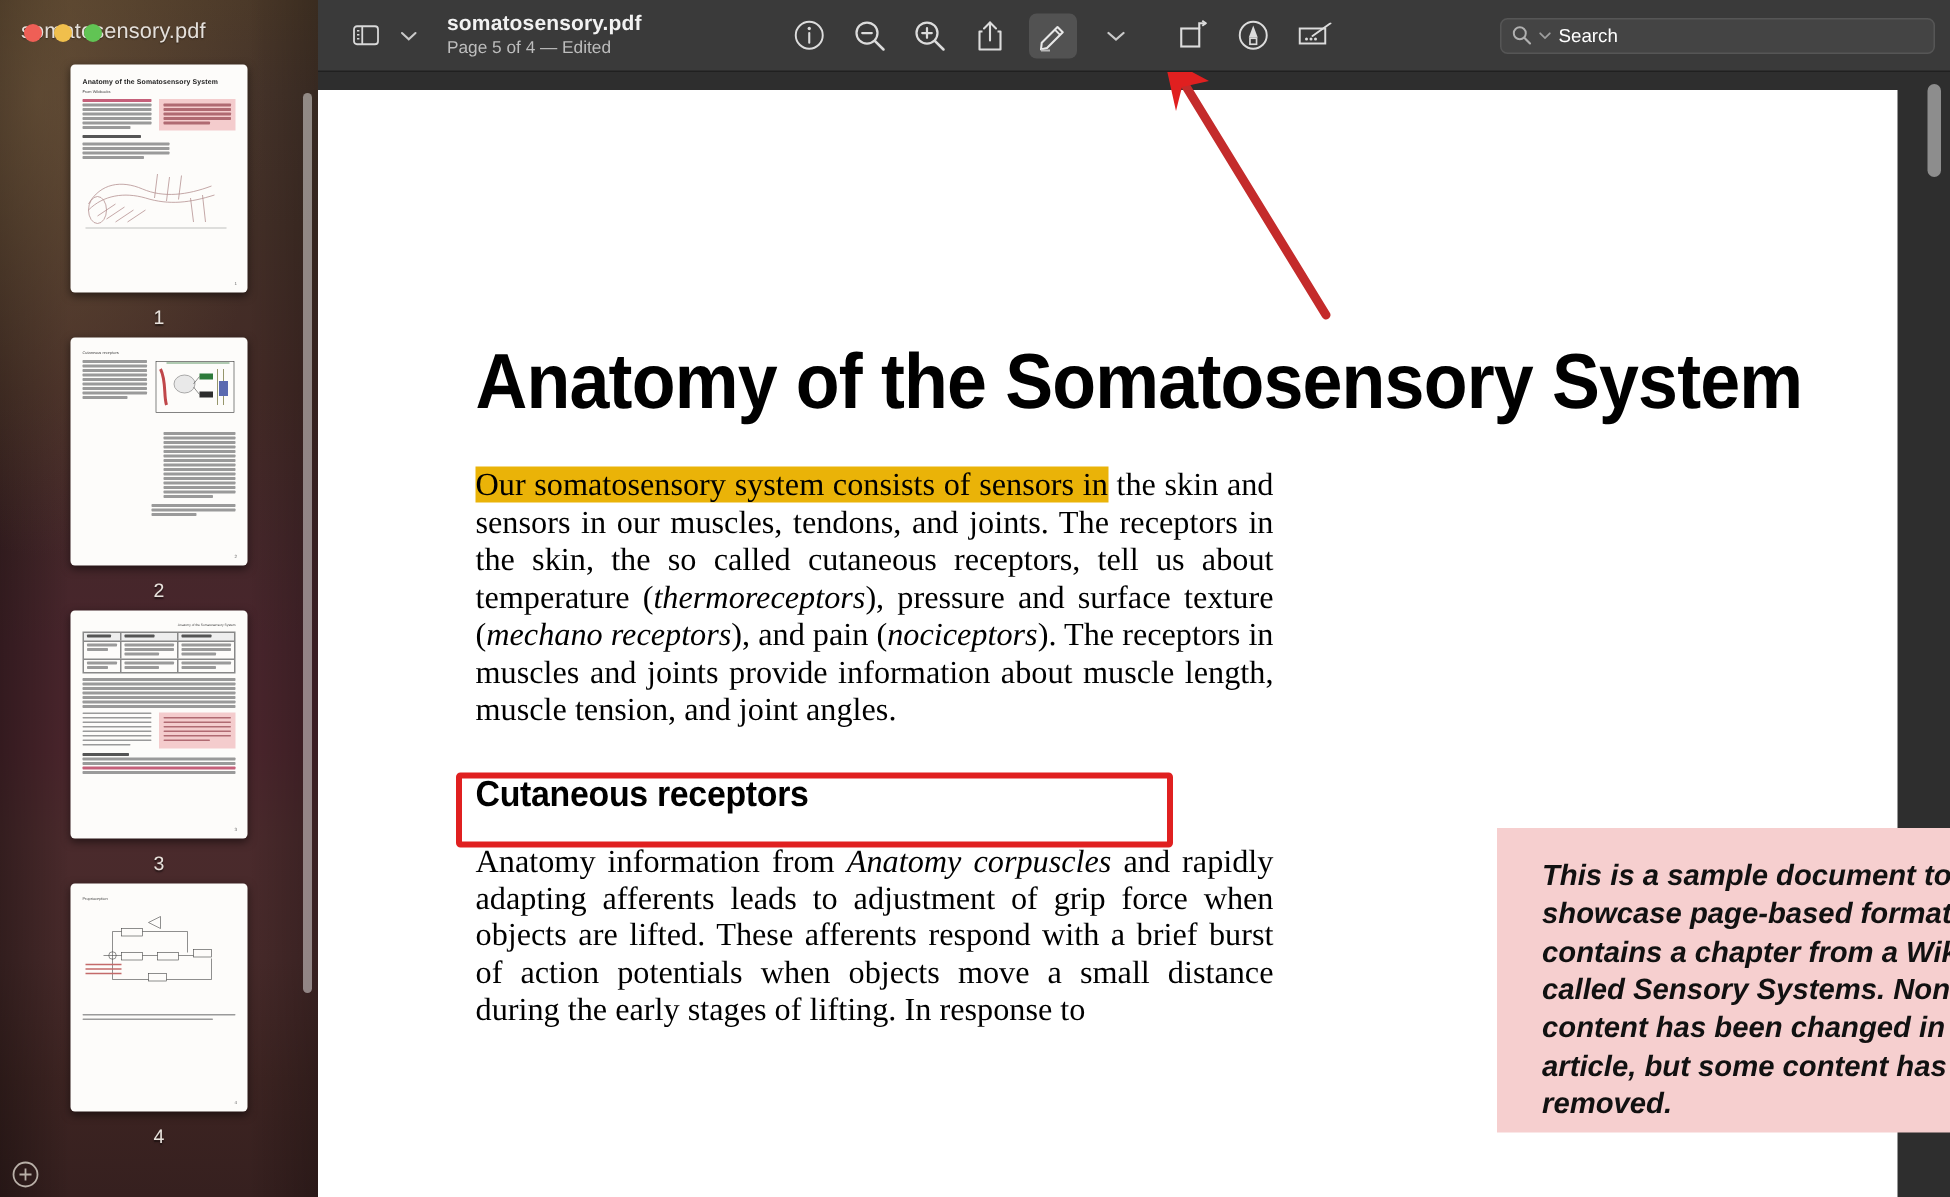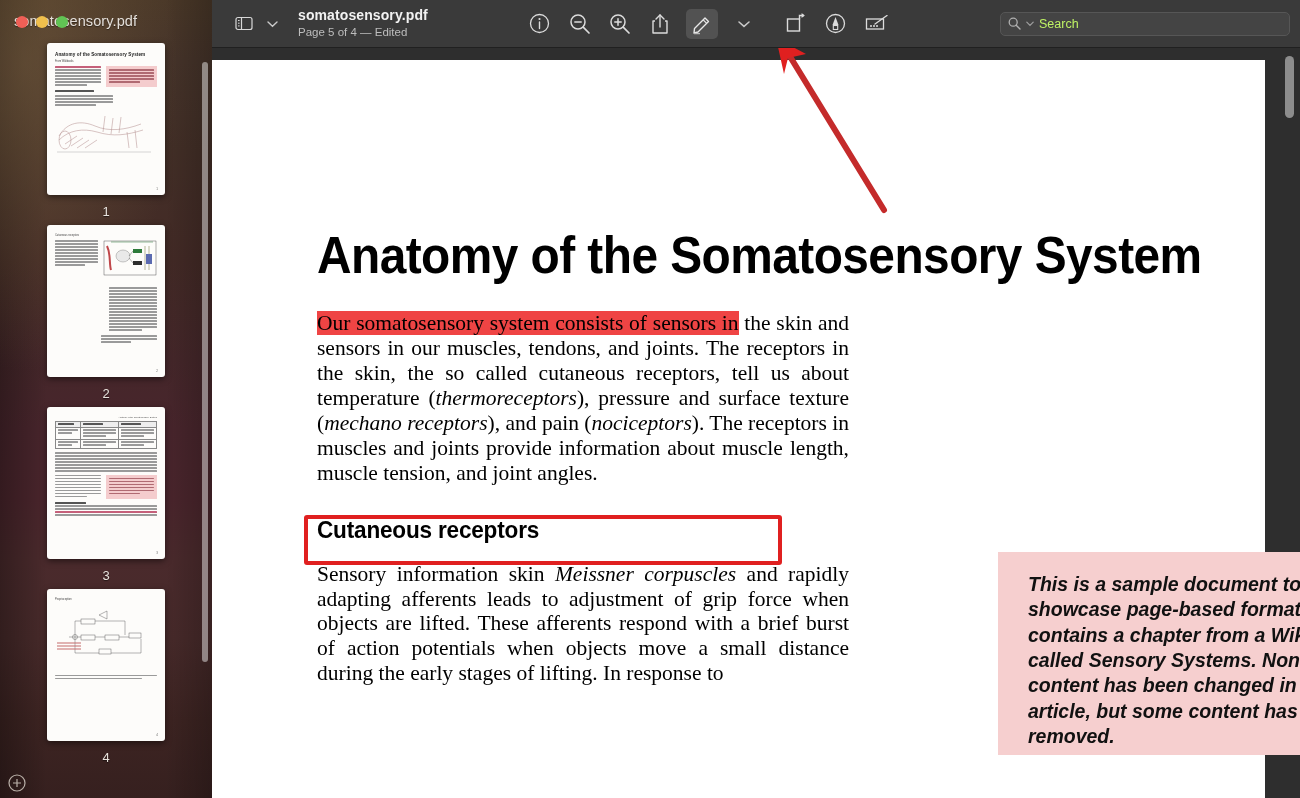--- a/index.html
+++ b/index.html
@@ -79,21 +79,21 @@
   #doc-meta { margin-left:12px; line-height:1.2; }
   #doc-title { font-size:14px; font-weight:bold; color:#f2f2f2; letter-spacing:.1px; }
   #doc-sub { font-size:11.5px; color:#bdbdbd; margin-top:2px; }
 
   #tb-center { display:flex; align-items:center; gap:12px; margin-left:98px; }
   #tb-right { margin-left:auto; padding-right:10px; display:flex; align-items:center; }
   #search-box {
     width:290px; height:24px; background:#444444; border:1px solid #565656; border-radius:5px;
     display:flex; align-items:center; padding:0 7px; gap:5px;
   }
-  #search-input-text { font-size:12.5px; color:#bef264; }
+  #search-input-text { font-size:12.5px; color:#ffffff; }
 
   
   #docview { position:relative; height:750px; background:#2e2e2e; overflow:hidden; }
   #page {
     position:absolute; left:0px; top:12px; width:1053px; height:760px;
     background:#ffffff;
   }
   #doc-scroll {
     position:absolute; right:6px; top:8px; width:9px; height:62px;
     background:#8d8d8d; border-radius:5px; z-index:9;
@@ -118,21 +118,21 @@
     text-align:justify; line-height:1.16;
   }
   #para1 { margin-top:26px; }
   #h-cut {
     font-family:"Liberation Sans", sans-serif; font-weight:bold;
     font-size:24px; color:#000; margin-top:30px; letter-spacing:-.2px;
     transform:scaleX(.94); transform-origin:left center;
   }
   #para2 { margin-top:18px; }
 
-  .hl { background:#ef4444; }
+  .hl { background:#eab308; }
 
   
   #callout {
     position:absolute; left:786px; top:327px; width:398px; height:203px;
     background:#f6cfcf;
     padding:20px 20px 0 30px;
   }
   #callout-text {
     font-family:"Liberation Sans", sans-serif; font-style:italic;
     font-size:19.5px; line-height:1.30; color:#111; font-weight:600;
@@ -525,21 +525,21 @@
 
 
           <div class="body-col">
             <p id="para1" class="serif">
               <span class="hl">Our somatosensory system consists of sensors in</span><span> the skin and sensors in our muscles, tendons, and joints. The receptors in the skin, the so called cutaneous receptors, tell us about temperature (</span><em>thermoreceptors</em><span>), pressure and surface texture (</span><em>mechano receptors</em><span>), and pain (</span><em>nociceptors</em><span>). The receptors in muscles and joints provide information about muscle length, muscle tension, and joint angles.</span>
             </p>
 
             <h2 id="h-cut">Cutaneous receptors</h2>
 
             <p id="para2" class="serif">
-              <span>Sensory information skin </span><em>Meissner corpuscles</em><span> and rapidly adapting afferents leads to adjustment of grip force when objects are lifted. These afferents respond with a brief burst of action potentials when objects move a small distance during the early stages of lifting. In response to</span>
+              <span>Anatomy information from </span><em>Anatomy corpuscles</em><span> and rapidly adapting afferents leads to adjustment of grip force when objects are lifted. These afferents respond with a brief burst of action potentials when objects move a small distance during the early stages of lifting. In response to</span>
             </p>
           </div>
 
           <div id="callout">
             <div id="callout-text">This is a sample document to showcase page-based formatting. It contains a chapter from a Wikibook called Sensory Systems. None of the content has been changed in this article, but some content has been removed.</div>
           </div>
 
           <div id="red-rect"></div>
         </div>
       </div>

